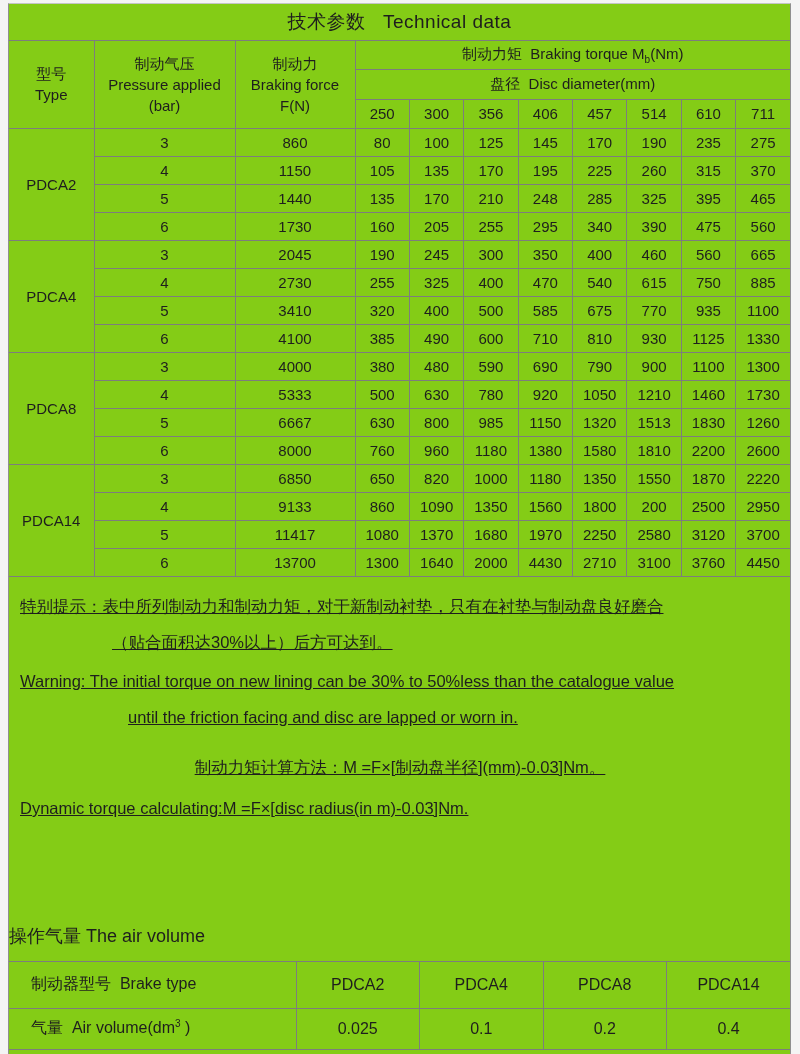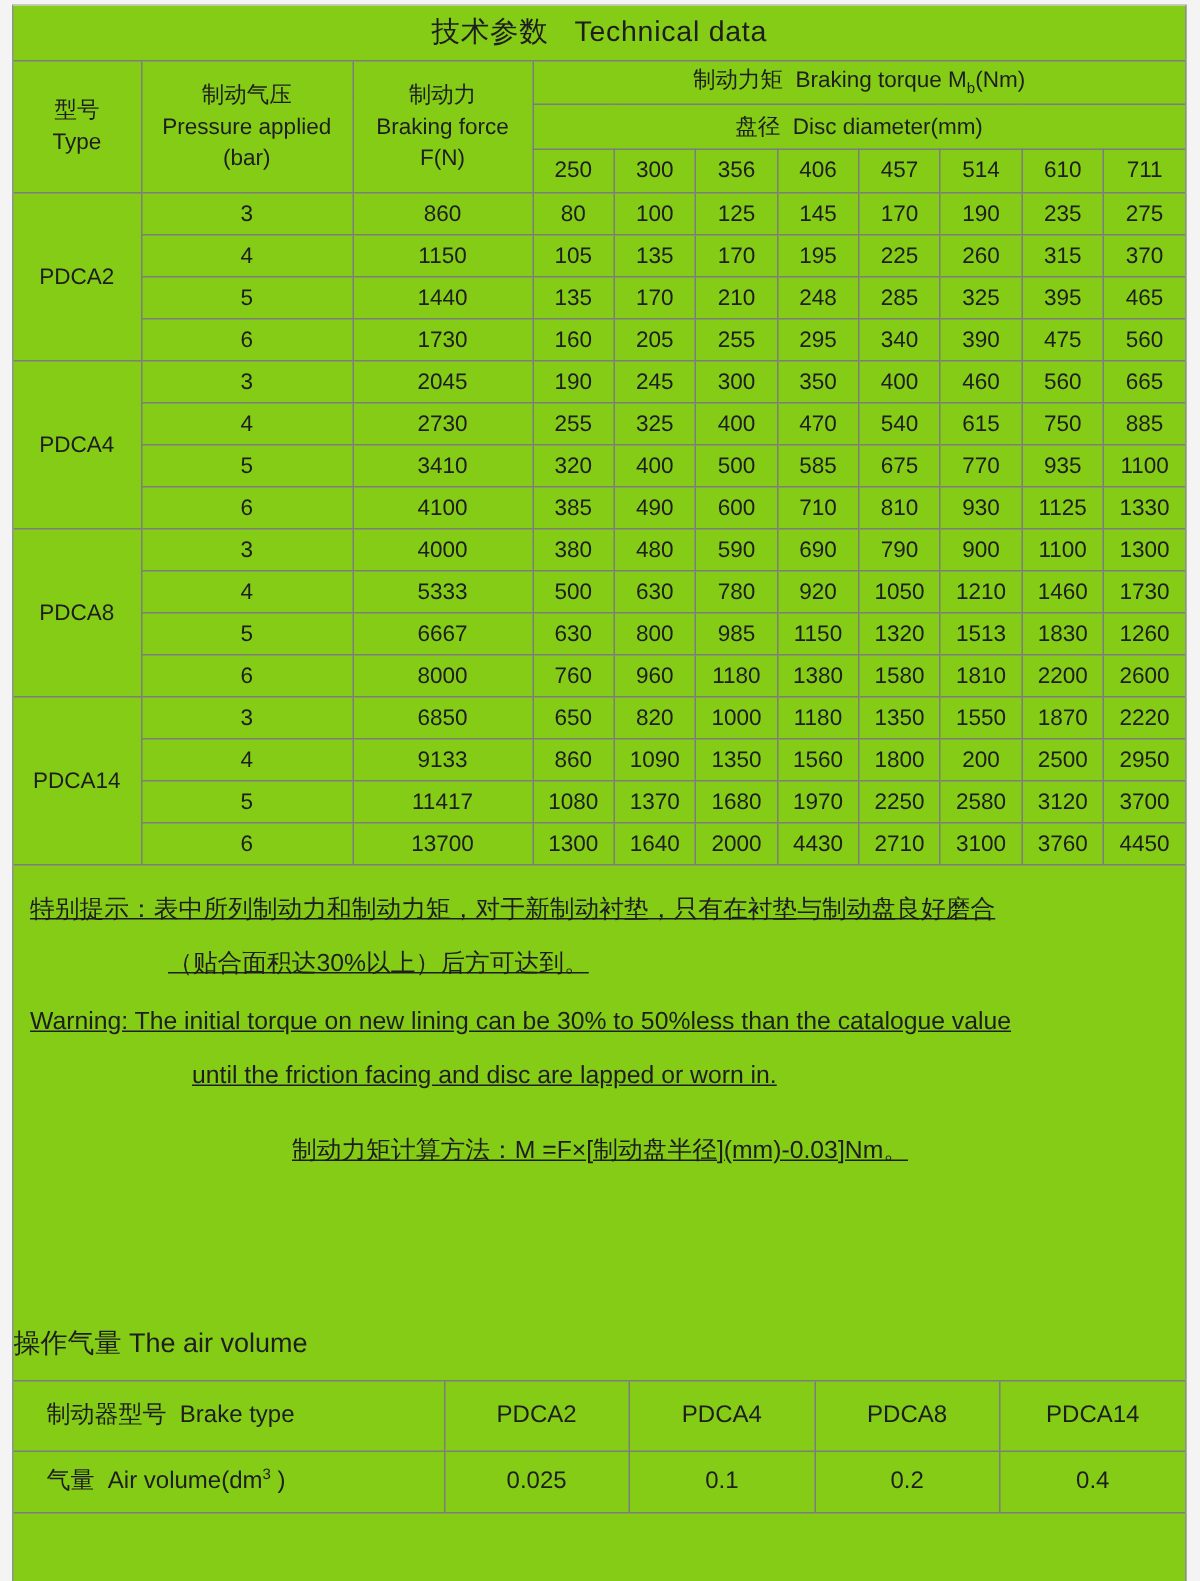--- a/index.html
+++ b/index.html
@@ -319,20 +319,21 @@
         </tbody>
     </table>
   </div>
 
   <div class="notes">
     <div class="note-line n-cn1">特别提示：表中所列制动力和制动力矩，对于新制动衬垫，只有在衬垫与制动盘良好磨合</div>
     <div class="note-line n-cn2">（贴合面积达30%以上）后方可达到。</div>
     <div class="note-line n-en1">Warning: The initial torque on new lining can be 30% to 50%less than the catalogue value</div>
     <div class="note-line n-en2">until the friction facing and disc are lapped or worn in.</div>
     <div class="note-line n-fcn">制动力矩计算方法：M =F×[制动盘半径](mm)-0.03]Nm。</div>
+    <div class="note-line n-fen">Dynamic torque calculating:M =F×[disc radius(in m)-0.03]Nm.</div>
   </div>
 
   <div class="air-title">操作气量 The air volume</div>
 
   <div class="air-table-wrap">
     <table class="air-table">
       <colgroup>
           <col class="air-label-col">
         </colgroup>
       <tbody>

